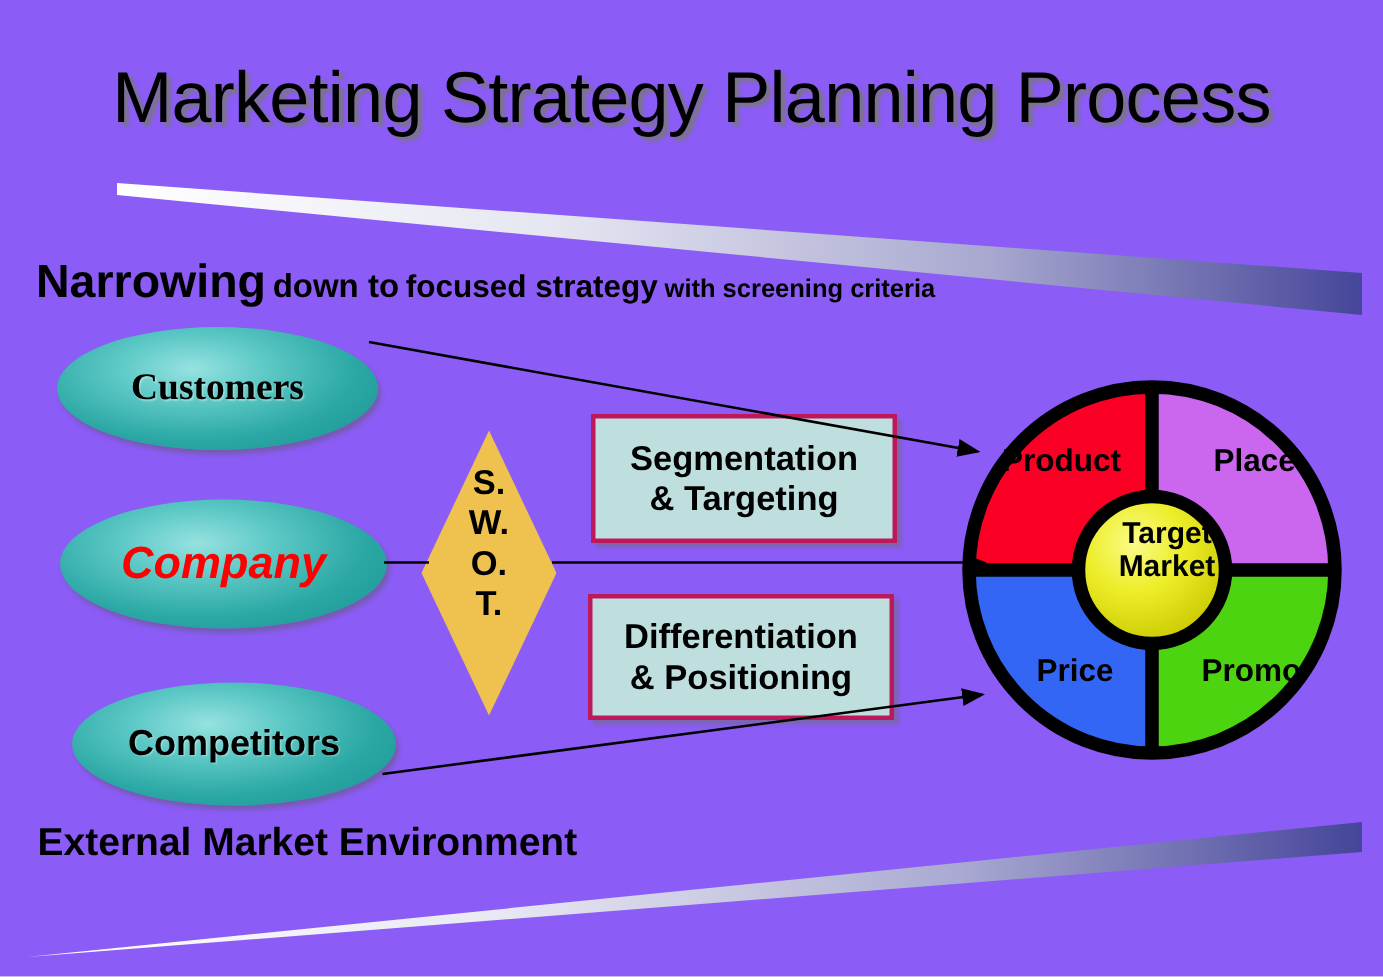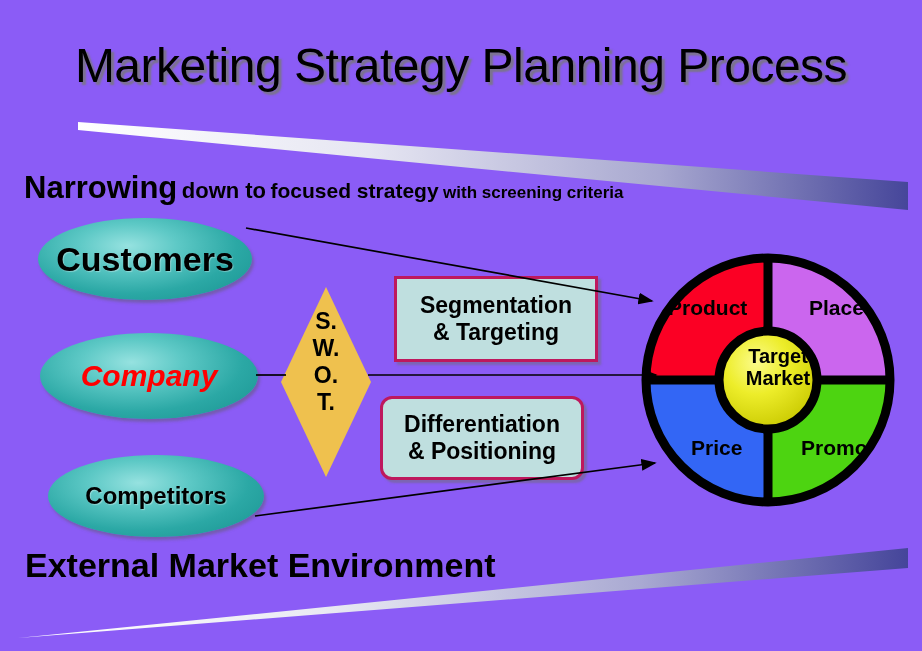--- a/index.html
+++ b/index.html
@@ -56,42 +56,42 @@
   #narrowing-banner .w3 { font-size: 21px; }
   #narrowing-banner .w4 { font-size: 17px; }
 
   #external-banner {
     position: absolute;
     left: 25px;
     top: 548px;
     white-space: nowrap;
     color: #000000;
     font-weight: bold;
-    font-size: 34px;
+    font-size: 26px;
     line-height: 1;
   }
 
   
   .node-ellipse {
     position: absolute;
     border-radius: 50%;
     display: flex;
     align-items: center;
     justify-content: center;
     background: radial-gradient(ellipse at 42% 34%, #96e2e0 0%, #5ec9c6 28%, #2ba8a5 62%, #17918f 100%);
     box-shadow: 2px 3px 3px rgba(90,90,90,0.45);
   }
   .node-ellipse span {
     font-weight: bold;
     color: #000000;
     white-space: nowrap;
     text-shadow: 1px 1px 1px rgba(255,255,255,0.35);
   }
   #ellipse-customers { left: 38px; top: 218px; width: 214px; height: 82px; }
-  #ellipse-customers span { font-size: 34px; }
+  #ellipse-customers span { font-size: 25px; font-family: Liberation Serif, serif; }
   #ellipse-company { left: 40px; top: 333px; width: 218px; height: 86px; font-style: italic; }
   #ellipse-company span { font-size: 30px; color: #ff0000; text-shadow: none; }
   #ellipse-competitors { left: 48px; top: 455px; width: 216px; height: 82px; }
   #ellipse-competitors span { font-size: 24px; }
 
   
   #swot-diamond {
     position: absolute;
     left: 281px;
     top: 287px;
@@ -122,21 +122,21 @@
     box-shadow: 3px 3px 2px rgba(110,110,110,0.5);
   }
   .strategy-box span {
     font-size: 23px;
     font-weight: bold;
     color: #000000;
     text-align: center;
     line-height: 1.18;
   }
   #box-segmentation { left: 394px; top: 276px; width: 198px; height: 80px; }
-  #box-differentiation { left: 380px; top: 396px; width: 198px; height: 78px; border-radius: 12px; }
+  #box-differentiation { left: 392px; top: 396px; width: 198px; height: 78px; }
 
   
   #wheel {
     position: absolute;
     left: 640px;
     top: 252px;
     width: 256px;
     height: 256px;
   }
   .wheel-label {

